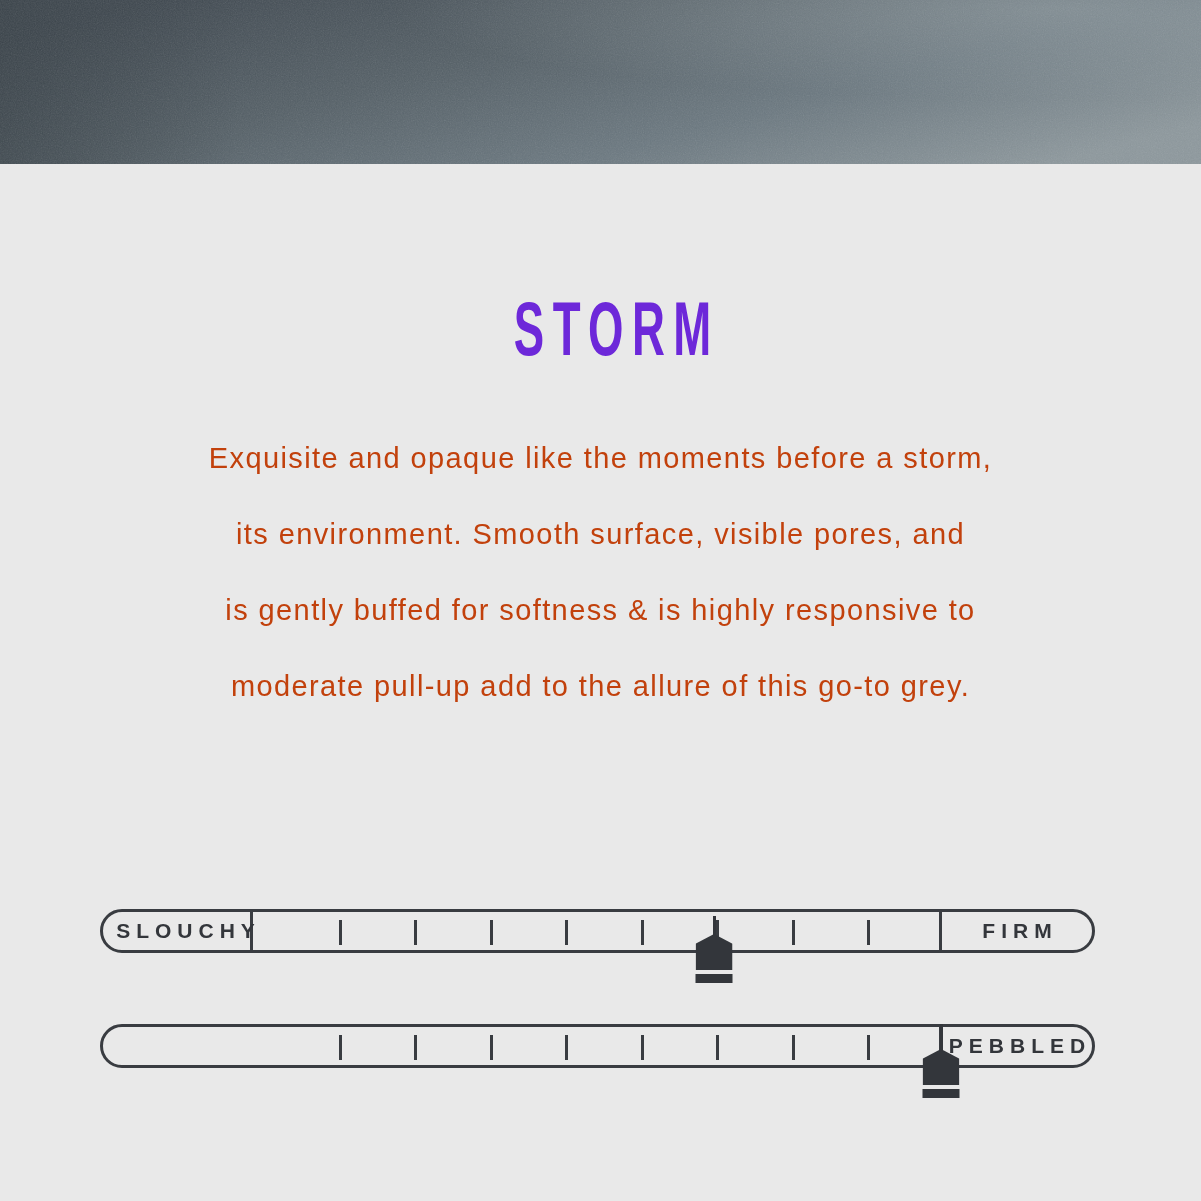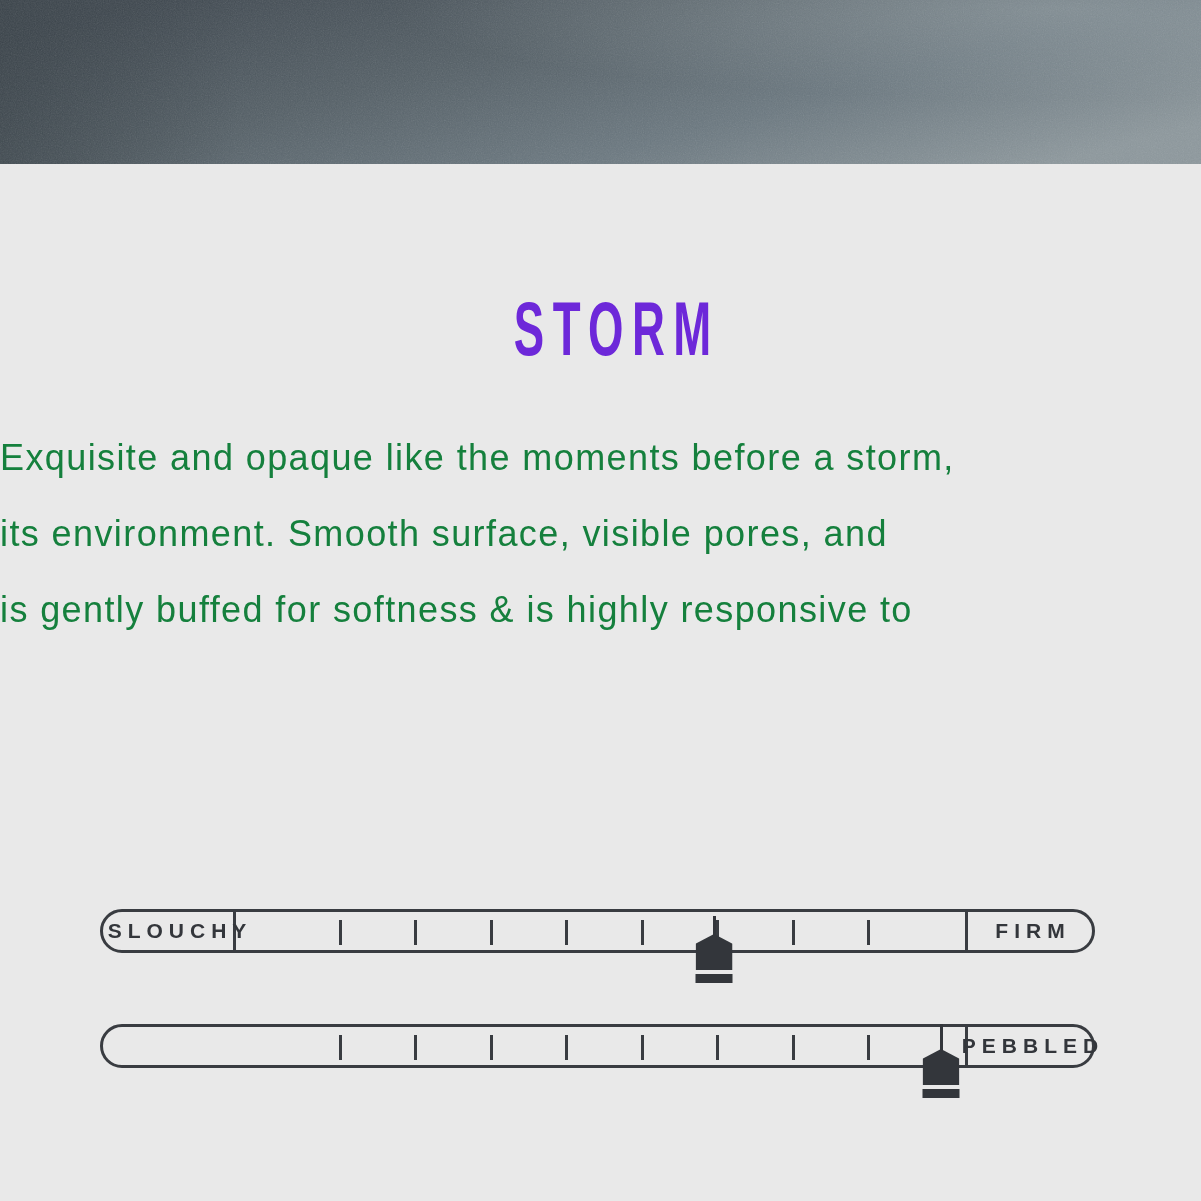--- a/index.html
+++ b/index.html
@@ -33,24 +33,25 @@
     padding-left:14px;
     white-space:nowrap;
     transform:scaleX(0.60);
     transform-origin:50% 50%;
   }
 
   
   .description {
     position:absolute; top:420px; left:0;
     width:100%;
-    font-size:36px;
+    text-align:center;
+    font-size:29px;
     line-height:76px;
     letter-spacing:1.4px;
-    color:#15803d;
+    color:#c2410c;
   }
   .description .line { white-space:pre; }
 
   
   .scale {
     position:absolute; left:100px;
     width:995px; height:44px;
   }
   .scale-1 { top:909px; }
   .scale-2 { top:1024px; }
@@ -63,22 +64,22 @@
   }
   .section {
     position:absolute; top:0; bottom:0;
     display:flex; align-items:center; justify-content:center;
     font-weight:bold;
     font-size:21px;
     letter-spacing:6px;
     color:#33363b;
     box-sizing:border-box;
   }
-  .section-left  { left:0; width:133px; border-right:3px solid #393c41; padding-left:24px; }
-  .section-right { right:0; width:127px; border-left:3px solid #393c41; padding-left:6px; }
+  .section-left  { left:0; width:150px; border-right:3px solid #393c41; padding-left:24px; }
+  .section-right { right:0; width:153px; border-left:3px solid #393c41; padding-left:6px; }
 
   .tick {
     position:absolute; top:8px;
     width:3px; height:25px;
     background:#393c41;
   }
   .t1{left:236px}.t2{left:311px}.t3{left:387px}.t4{left:462px}
   .t5{left:538px}.t6{left:613px}.t7{left:689px}.t8{left:764px}
 
   
@@ -141,20 +142,21 @@
   </div>
 
   <h1 class="title">
     <span class="title-inner">STORM</span>
   </h1>
 
   <div class="description">
     <div class="line">Exquisite and opaque like the moments before a storm,</div>
     <div class="line">its environment. Smooth surface, visible pores, and</div>
     <div class="line">is gently buffed for softness &amp; is highly responsive to</div>
+    <div class="line">moderate pull-up add to the allure of this go-to grey.</div>
   </div>
 
   <div class="scale scale-1">
     <div class="pill">
       <div class="section section-left">
         <span>SLOUCHY</span>
       </div>
       <div class="section section-right">
         <span>FIRM</span>
       </div>

